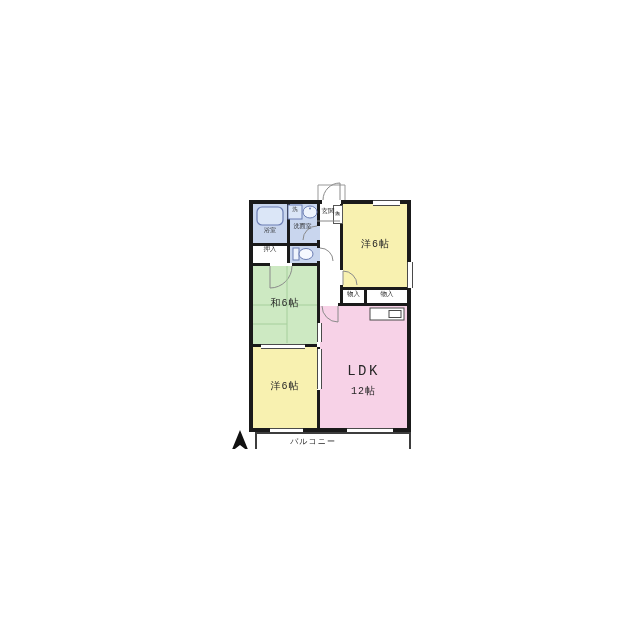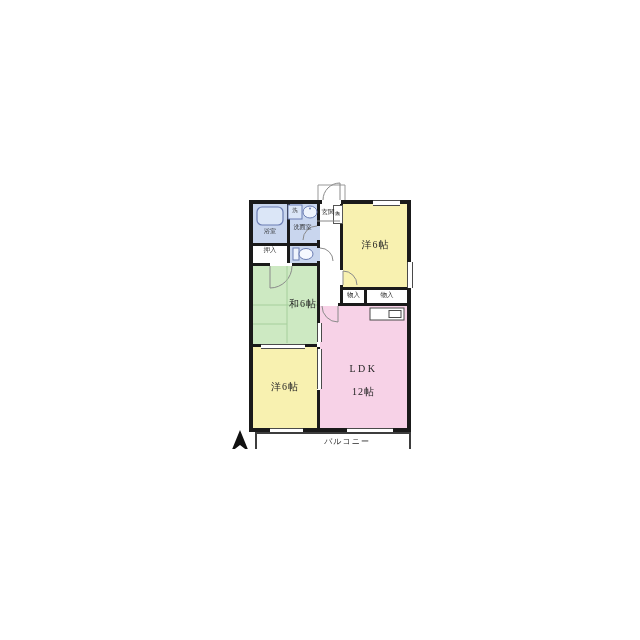--- a/index.html
+++ b/index.html
@@ -1,32 +1,32 @@
 <!DOCTYPE html>
 <html style="--c-bedroom: #f8f1b0; --c-tatami: #cde9c2; --c-ldk: #f7d2e7; --c-wet: #c9d6ee; --c-wall: #1a1a1a;"><head>
 <meta charset="utf-8">
 <style>
   html,body{margin:0;padding:0;background:#fff;}
   .stage{position:relative;width:640px;height:449px;background:#ffffff;overflow:hidden;
-         font-family:Liberation Serif, serif;}
+         font-family:Liberation Mono, monospace;}
   
   .plan{position:absolute;left:249px;top:200px;width:162px;height:232px;
         box-sizing:border-box;border:4px solid var(--c-wall);background:#fff;}
   .plan *{box-sizing:border-box;}
   .room{position:absolute;}
   .wall{position:absolute;background:var(--c-wall);}
   
   .hwin{position:absolute;background:#fff;border-top:1px solid #4a4a4a;border-bottom:1px solid #4a4a4a;}
   .vwin{position:absolute;background:#fff;border-left:1px solid #4a4a4a;border-right:1px solid #4a4a4a;}
   .gap{position:absolute;background:#fff;}
   .cab{position:absolute;border:1px solid #555;background:#fff;}
   
   .lbl{position:absolute;color:#262626;text-align:center;line-height:1.15;white-space:nowrap;}
   .f10{font-size:10px;letter-spacing:1px;}
-  .f11{font-size:10px;letter-spacing:2.5px;text-align:center;}
+  .f11{font-size:14px;letter-spacing:2.5px;text-align:center;}
   .f8{font-size:8px;letter-spacing:1px;}
   .f7{font-size:6.5px;}
   .f6{font-size:6px;transform-origin:center;}
   .f5{font-size:5.5px;}
   .vtext{writing-mode:vertical-rl;text-orientation:upright;font-size:4.5px;line-height:1;
          letter-spacing:0;white-space:normal;}
   .balcony{position:absolute;left:255px;top:432px;width:152px;height:20px;
            border:2px solid #3d3d3d;background:#fff;}
   svg.overlay{position:absolute;left:225px;top:178px;pointer-events:none;}
   svg.narrow{position:absolute;left:228px;top:428px;}
@@ -136,19 +136,19 @@
 
   <div class="lbl f6" style="left:253px;top:228px;width:34px;">浴室</div>
   <div class="lbl f5" style="left:289px;top:207px;width:12px;">洗</div>
   <div class="lbl f6" style="left:286px;top:224px;width:33px;">洗面室</div>
   <div class="lbl f7" style="left:253px;top:246px;width:34px;">押入</div>
   <div class="lbl f7" style="left:316px;top:208px;width:24px;">玄関</div>
   <div class="lbl vtext" style="left:334.5px;top:207px;">物入</div>
   <div class="lbl f10" style="left:344px;top:239px;width:63px;">洋6帖</div>
   <div class="lbl f7" style="left:343px;top:291px;width:21px;">物入</div>
   <div class="lbl f7" style="left:367px;top:291px;width:40px;">物入</div>
-  <div class="lbl f10" style="left:253px;top:298px;width:64px;text-align:right;">和6帖</div>
+  <div class="lbl f10" style="left:253px;top:298px;width:64px;">和6帖</div>
   <div class="lbl f10" style="left:253px;top:381px;width:64px;">洋6帖</div>
   <div class="lbl f11" style="left:320px;top:363px;width:87px;">LDK</div>
   <div class="lbl f10" style="left:320px;top:386px;width:87px;letter-spacing:1px;">12帖</div>
-  <div class="lbl f8" style="left:271px;top:437px;width:152px;">バルコニー</div>
+  <div class="lbl f8" style="left:237px;top:437px;width:152px;">バルコニー</div>
 
 </div>
 
 </body></html>

